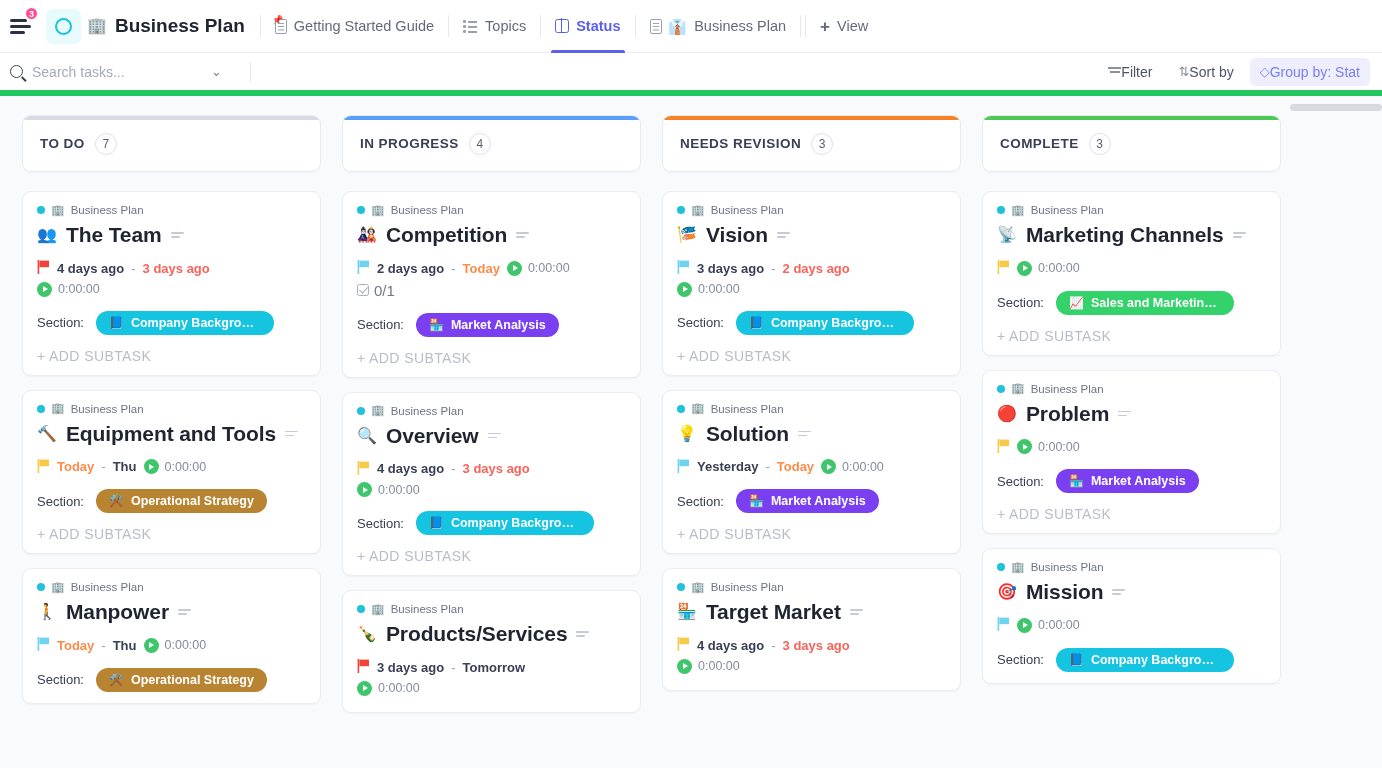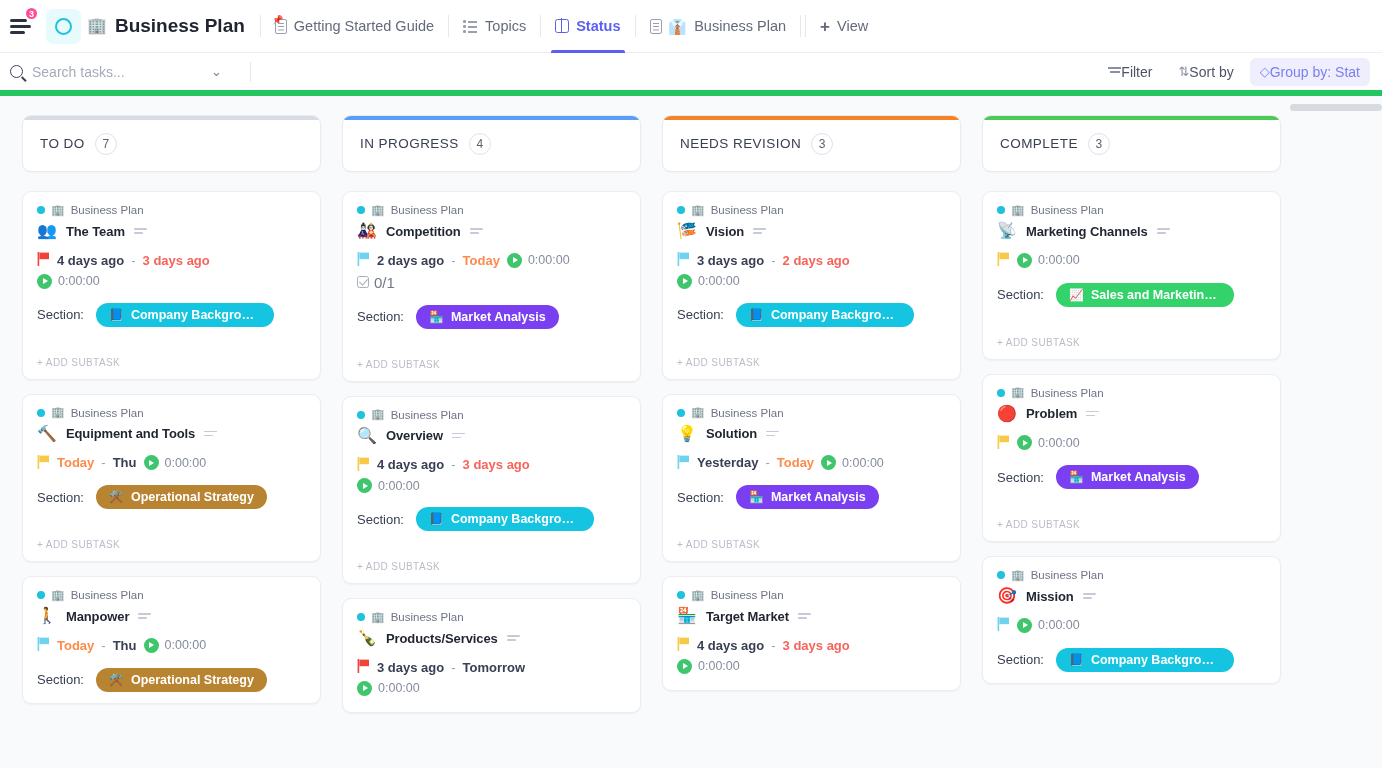--- a/index.html
+++ b/index.html
@@ -164,21 +164,21 @@
     padding: 0 17px;
     position: relative;
     overflow: hidden;
     box-shadow: 0 1px 2px rgba(20,25,40,0.03);
   }
   .col-head::before {
     content:""; position:absolute; top:0; left:0; right:0; height:3.5px;
     background: var(--ac);
   }
   .col-title {
-    font-size:13.5px; font-weight:normal; letter-spacing:.45px; color:#3a4054;
+    font-size:13.5px; font-weight:bold; letter-spacing:.45px; color:#3a4054;
     text-transform:uppercase;
   }
   .col-count {
     margin-left:10px; min-width:22px; height:22px; border-radius:50%;
     border:1px solid #dfe2e9; color:#5a6073; font-size:12px;
     display:inline-flex; align-items:center; justify-content:center;
     padding: 0 5px;
   }
   .cards { margin-top: 19px; display:flex; flex-direction:column; gap: 14px; }
 
@@ -186,21 +186,21 @@
     background:#fff; border:1px solid #ebedf2; border-radius: 9px;
     padding: 12px 14px 11px 14px;
     box-shadow: 0 1px 2px rgba(25,30,50,0.045);
   }
   .c-top { display:flex; align-items:center; gap:6px; margin-bottom: 7px;}
   .dot { width:8px; height:8px; border-radius:50%; background:#1ec2db; flex:none; }
   .bld { font-size:11px; line-height:1; }
   .c-list { font-size:11.5px; color:#6e7486; }
   .c-name-row { display:flex; align-items:center; gap:9px; margin-bottom: 13px; }
   .c-emoji { font-size:16px; line-height:1; }
-  .c-name { font-size:13px; color:#1f2430; font-weight:600; letter-spacing:-0.1px; }
+  .c-name { font-size:21px; color:#1f2430; font-weight:600; letter-spacing:-0.1px; }
   .menu-ic { width:14px; height:8px; position:relative; flex:none; cursor:pointer;}
   .menu-ic::before { content:""; position:absolute; top:1px; left:0; width:13px; height:1.7px; background:#c6cad6; border-radius:1px;}
   .menu-ic::after { content:""; position:absolute; top:5px; left:0; width:9px; height:1.7px; background:#c6cad6; border-radius:1px;}
 
   .c-meta { display:flex; align-items:center; gap:7px; margin-bottom:5px; font-size:13px; }
   .flag { font-size:13.5px; line-height:1; }
   .date-a { color:#3a4054; font-weight:600; }
   .date-sep { color:#9aa0b0; }
   .date-b { font-weight:600; }
   .date-red { color:#f8635a; }
@@ -233,22 +233,22 @@
   .sec-lbl { font-size:13px; color:#3a4054; }
   .pill {
     display:inline-flex; align-items:center; gap:7px;
     border-radius: 13px; padding: 5px 13px;
     color:#fff; font-size:12.5px; font-weight:bold;
     max-width: 178px; white-space:nowrap; overflow:hidden;
   }
   .pill .pe { font-size:12px; }
   .pill .pt { overflow:hidden; text-overflow:ellipsis; }
   .addsub {
-    margin-top: 30px;
-    font-size:10px; letter-spacing:.4px; color:#b9bdc9;
+    margin-top: 13px;
+    font-size:14px; letter-spacing:.4px; color:#b9bdc9;
     cursor:pointer;
   }
 </style>
 </head>
 <body>
 
 <div class="topbar">
   <div class="hamburger">
     <i></i>
       <i></i>

